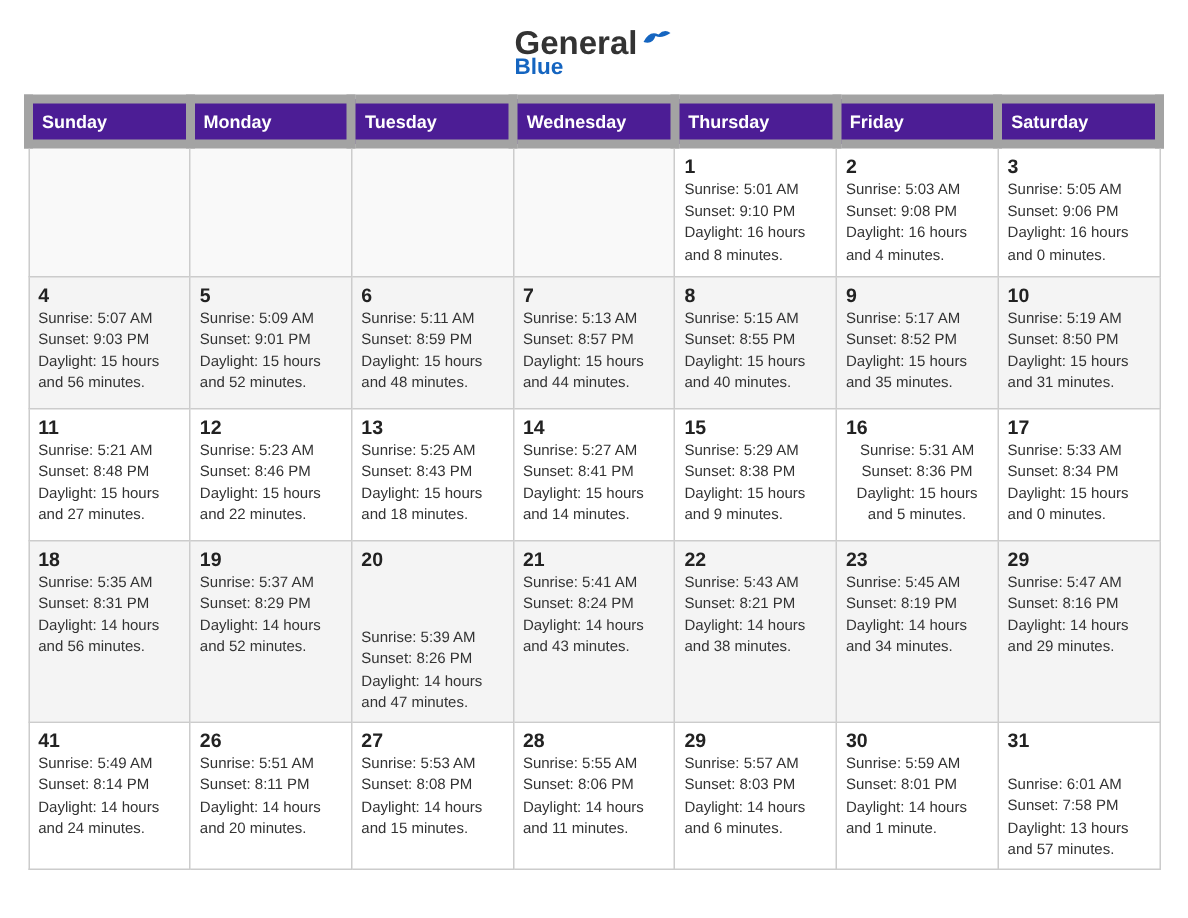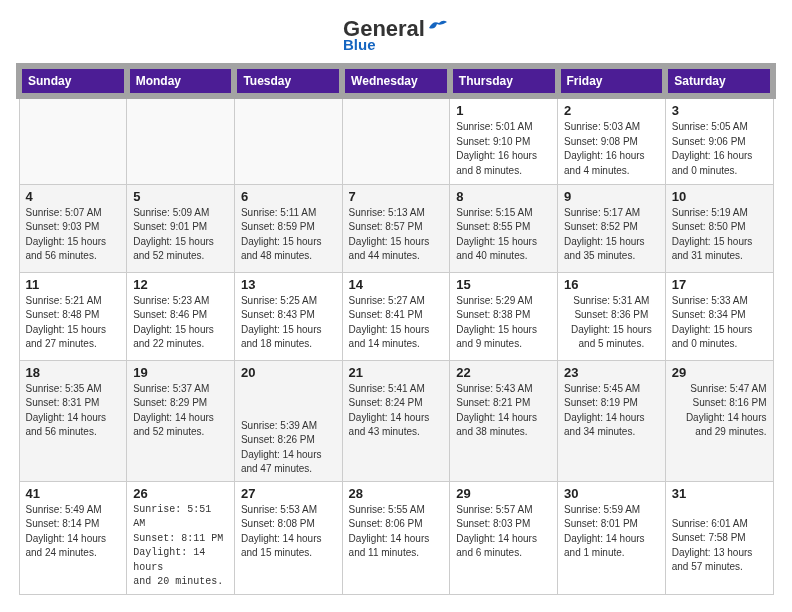--- a/index.html
+++ b/index.html
@@ -269,37 +269,37 @@
         </td>
         <td>
           <span class="day-num">23</span>
           <div class="day-info" style="white-space: pre-line;">Sunrise: 5:45 AM
 Sunset: 8:19 PM
 Daylight: 14 hours
 and 34 minutes.</div>
         </td>
         <td>
           <span class="day-num">29</span>
-          <div class="day-info" style="white-space: pre-line; text-align: right;">Sunrise: 5:47 AM
+          <div class="day-info" style="white-space: pre-line;">Sunrise: 5:47 AM
 Sunset: 8:16 PM
 Daylight: 14 hours
 and 29 minutes.</div>
         </td>
       </tr>
       <tr>
         <td>
           <span class="day-num">41</span>
           <div class="day-info" style="white-space: pre-line;">Sunrise: 5:49 AM
 Sunset: 8:14 PM
 Daylight: 14 hours
 and 24 minutes.</div>
         </td>
         <td>
           <span class="day-num">26</span>
-          <div class="day-info" style="white-space: pre-line; font-family: Liberation Mono, monospace;">Sunrise: 5:51 AM
+          <div class="day-info" style="white-space: pre-line;">Sunrise: 5:51 AM
 Sunset: 8:11 PM
 Daylight: 14 hours
 and 20 minutes.</div>
         </td>
         <td>
           <span class="day-num">27</span>
           <div class="day-info" style="white-space: pre-line;">Sunrise: 5:53 AM
 Sunset: 8:08 PM
 Daylight: 14 hours
 and 15 minutes.</div>

